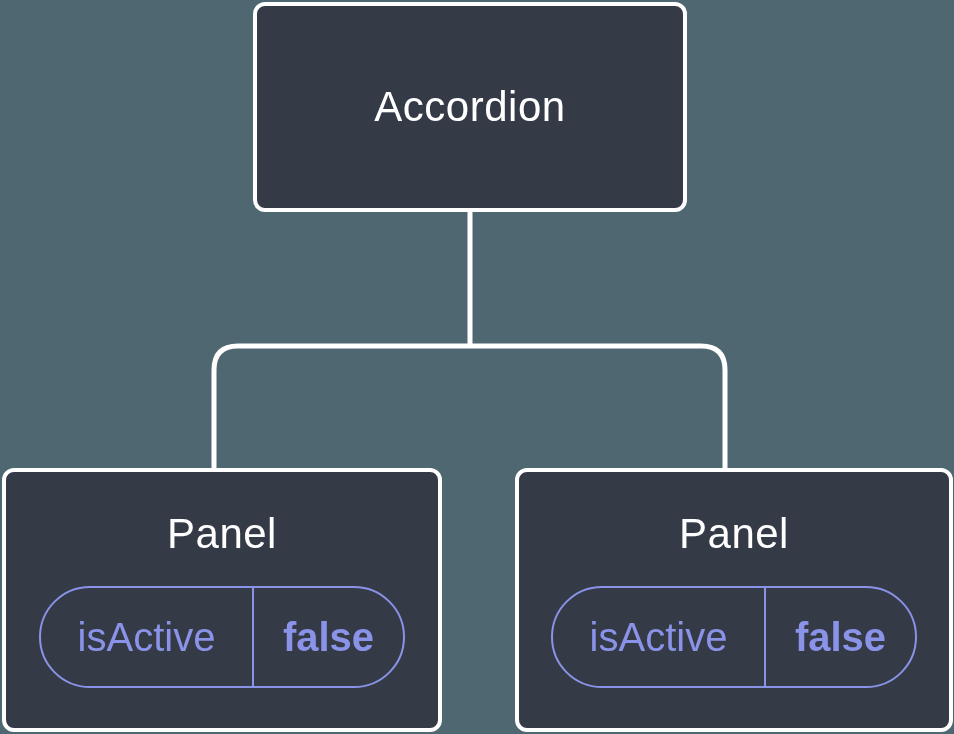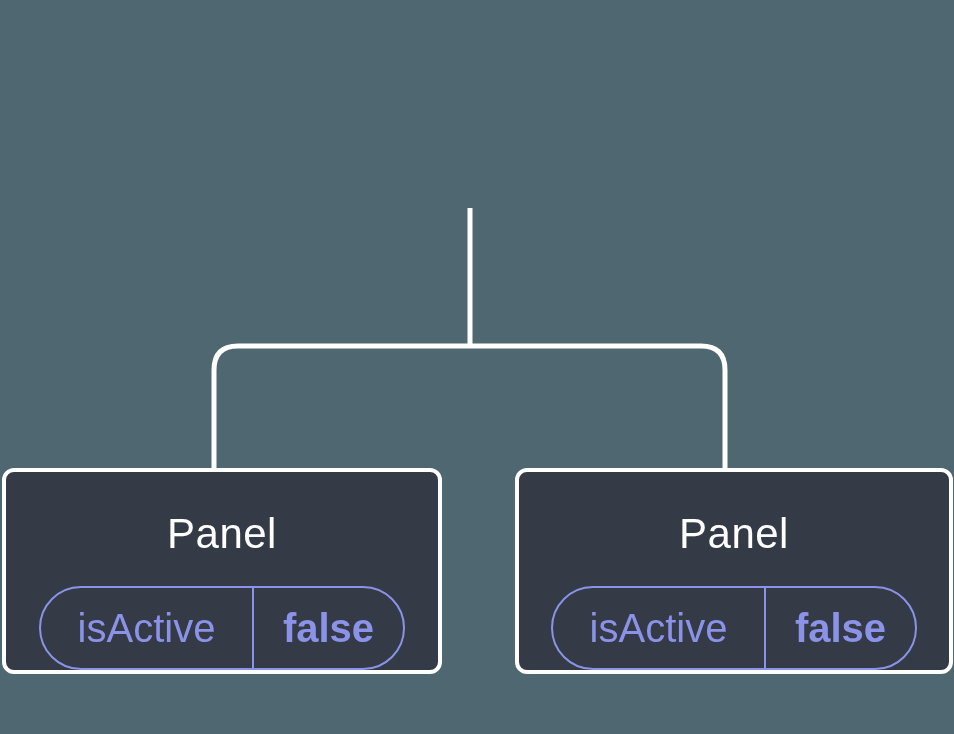--- a/index.html
+++ b/index.html
@@ -42,21 +42,21 @@
     flex-direction: column;
     align-items: center;
   }
   .node-root {
     left: 253px; top: 2px;
     width: 434px; height: 210px;
     justify-content: center;
   }
   .node-panel {
     top: 468px;
-    width: 440px; height: 206px;
+    width: 440px; height: 264px;
     padding-top: 40px;
   }
   .node-panel-left  { left: 2px; }
   .node-panel-right { left: 515px; width: 438px; }
   .node-label {
     color: var(--node-text);
     font-size: 42px;
     line-height: 44px;
     font-weight: 500;
     letter-spacing: 0.5px;
@@ -90,20 +90,23 @@
 </head>
 <body>
 
 <div class="canvas">
 
   <svg class="connectors" viewBox="0 0 954 734" xmlns="http://www.w3.org/2000/svg" aria-hidden="true">
     <path d="M470 208 L470 348"></path>
     <path d="M214 470 L214 370 Q214 346 238 346 L701 346 Q725 346 725 370 L725 470"></path>
   </svg>
 
+  <div class="node node-root">
+    <div class="node-label">Accordion</div>
+  </div>
 
   <div class="node node-panel node-panel-left">
     <div class="node-label">Panel</div>
     <div class="state-pill">
       <div class="state-cell state-key">isActive</div>
       <div class="pill-divider"></div>
       <div class="state-cell state-value">false</div>
     </div>
   </div>
 

